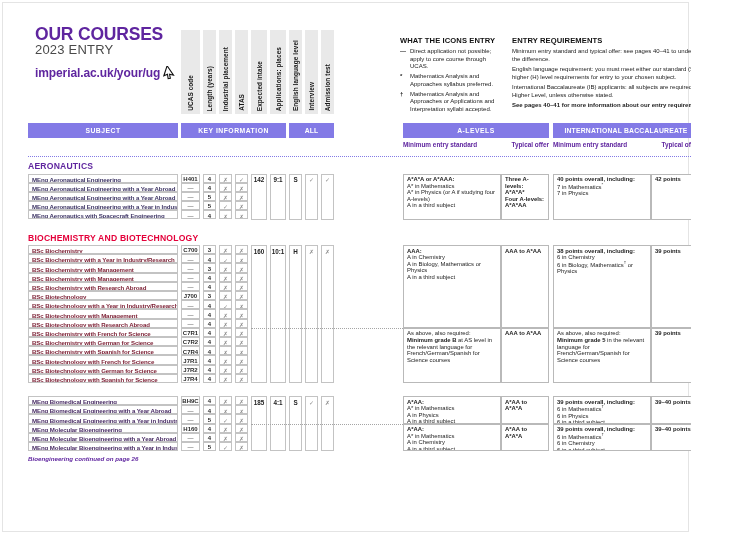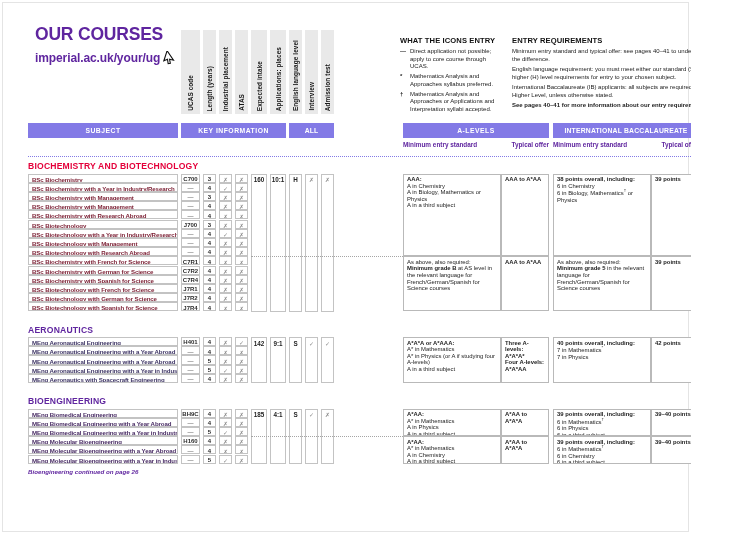--- a/index.html
+++ b/index.html
@@ -75,20 +75,21 @@
   .cursor-icon svg{display:block;}
 </style>
 </head>
 <body>
 
 <div class="canvas">
   <div class="frame"></div>
 
   <div class="title-block">
     <div class="main-title">OUR COURSES</div>
+    <div class="sub-title">2023 ENTRY</div>
     <div class="url-row">
       <span class="url">imperial.ac.uk/your/ug</span>
       <span class="cursor-icon">
         <svg width="14" height="14" viewBox="0 0 14 14">
           <path d="M2 1 L2 11.5 L5 9 L7 13 L9 12 L7 8.4 L11 8 Z" fill="#fff" stroke="#111" stroke-width="1.1" transform="rotate(18 7 7)"></path>
         </svg>
       </span>
     </div>
   </div>
 
@@ -156,20 +157,75 @@
   <div class="bar alevels">A-LEVELS</div>
   <div class="bar ib">INTERNATIONAL BACCALAUREATE</div>
 
   <span class="sublabel sl0">Minimum entry standard</span>
   <span class="sublabel sl1">Typical offer</span>
   <span class="sublabel sl2">Minimum entry standard</span>
   <span class="sublabel sl3">Typical offer</span>
   <div class="dotted-rule"></div>
 
   <div class="sections">
+      <div class="section">
+        <div class="sec-title" style="color: rgb(95, 37, 159);">AERONAUTICS</div>
+        <div class="sec-body" style="height: 46px;">
+          <div class="cell name-cell" style="left: 0px; width: 150px; top: 0px; height: 9.2px; color: rgb(62, 53, 101);">MEng Aeronautical Engineering</div>
+          <div class="cell tiny-cell" style="left: 153px; width: 19px; top: 0px; height: 9.2px;"><span>H401</span></div>
+          <div class="cell tiny-cell" style="left: 175px; width: 13px; top: 0px; height: 9.2px;"><span>4</span></div>
+          <div class="cell tiny-cell" style="left: 191px; width: 13px; top: 0px; height: 9.2px;"><span class="mk">✗</span></div>
+          <div class="cell tiny-cell" style="left: 207px; width: 13px; top: 0px; height: 9.2px;"><span class="mk">✓</span></div>
+          <div class="cell name-cell" style="left: 0px; width: 150px; top: 9.2px; height: 9.2px; color: rgb(62, 53, 101);">MEng Aeronautical Engineering with a Year Abroad</div>
+          <div class="cell tiny-cell" style="left: 153px; width: 19px; top: 9.2px; height: 9.2px;"><span class="dash">—</span></div>
+          <div class="cell tiny-cell" style="left: 175px; width: 13px; top: 9.2px; height: 9.2px;"><span>4</span></div>
+          <div class="cell tiny-cell" style="left: 191px; width: 13px; top: 9.2px; height: 9.2px;"><span class="mk">✗</span></div>
+          <div class="cell tiny-cell" style="left: 207px; width: 13px; top: 9.2px; height: 9.2px;"><span class="mk">✗</span></div>
+          <div class="cell name-cell" style="left: 0px; width: 150px; top: 18.4px; height: 9.2px; color: rgb(62, 53, 101);">MEng Aeronautical Engineering with a Year Abroad</div>
+          <div class="cell tiny-cell" style="left: 153px; width: 19px; top: 18.4px; height: 9.2px;"><span class="dash">—</span></div>
+          <div class="cell tiny-cell" style="left: 175px; width: 13px; top: 18.4px; height: 9.2px;"><span>5</span></div>
+          <div class="cell tiny-cell" style="left: 191px; width: 13px; top: 18.4px; height: 9.2px;"><span class="mk">✗</span></div>
+          <div class="cell tiny-cell" style="left: 207px; width: 13px; top: 18.4px; height: 9.2px;"><span class="mk">✗</span></div>
+          <div class="cell name-cell" style="left: 0px; width: 150px; top: 27.6px; height: 9.2px; color: rgb(62, 53, 101);">MEng Aeronautical Engineering with a Year in Industry</div>
+          <div class="cell tiny-cell" style="left: 153px; width: 19px; top: 27.6px; height: 9.2px;"><span class="dash">—</span></div>
+          <div class="cell tiny-cell" style="left: 175px; width: 13px; top: 27.6px; height: 9.2px;"><span>5</span></div>
+          <div class="cell tiny-cell" style="left: 191px; width: 13px; top: 27.6px; height: 9.2px;"><span class="mk">✓</span></div>
+          <div class="cell tiny-cell" style="left: 207px; width: 13px; top: 27.6px; height: 9.2px;"><span class="mk">✗</span></div>
+          <div class="cell name-cell" style="left: 0px; width: 150px; top: 36.8px; height: 9.2px; color: rgb(62, 53, 101);">MEng Aeronautics with Spacecraft Engineering</div>
+          <div class="cell tiny-cell" style="left: 153px; width: 19px; top: 36.8px; height: 9.2px;"><span class="dash">—</span></div>
+          <div class="cell tiny-cell" style="left: 175px; width: 13px; top: 36.8px; height: 9.2px;"><span>4</span></div>
+          <div class="cell tiny-cell" style="left: 191px; width: 13px; top: 36.8px; height: 9.2px;"><span class="mk">✗</span></div>
+          <div class="cell tiny-cell" style="left: 207px; width: 13px; top: 36.8px; height: 9.2px;"><span class="mk">✗</span></div>
+          <div class="stat-col" style="left: 223px; width: 16px; top: 0px; height: 46px;"><span>142</span></div>
+          <div class="stat-col" style="left: 242px; width: 16px; top: 0px; height: 46px;"><span>9:1</span></div>
+          <div class="stat-col" style="left: 261px; width: 13px; top: 0px; height: 46px;"><span>S</span></div>
+          <div class="stat-col" style="left: 277px; width: 13px; top: 0px; height: 46px;"><span class="mk">✓</span></div>
+          <div class="stat-col" style="left: 293px; width: 13px; top: 0px; height: 46px;"><span class="mk">✓</span></div>
+          <div class="req-box" style="left: 375px; width: 98px; top: 0px; height: 46px;">
+            <div class="ln"><span class="b">A*A*A or A*AAA:</span></div>
+            <div class="ln"><span>A* in Mathematics</span></div>
+            <div class="ln"><span>A* in Physics (or A if studying four A-levels)</span></div>
+            <div class="ln"><span>A in a third subject</span></div>
+          </div>
+          <div class="req-box" style="left: 473px; width: 48px; top: 0px; height: 46px;">
+            <div class="ln"><span class="b">Three A-levels:</span></div>
+            <div class="ln"><span class="b">A*A*A*</span></div>
+            <div class="ln"><span class="b">Four A-levels:</span></div>
+            <div class="ln"><span class="b">A*A*AA</span></div>
+          </div>
+          <div class="req-box" style="left: 525px; width: 98px; top: 0px; height: 46px;">
+            <div class="ln"><span class="b">40 points overall, including:</span></div>
+            <div class="ln"><span>7 in Mathematics</span><span class="sup">*</span></div>
+            <div class="ln"><span>7 in Physics</span></div>
+          </div>
+          <div class="req-box" style="left: 623px; width: 48px; top: 0px; height: 46px;">
+            <div class="ln"><span class="b">42 points</span></div>
+          </div>
+        </div>
+      </div>
       <div class="section">
         <div class="sec-title" style="color: rgb(228, 0, 58);">BIOCHEMISTRY AND BIOTECHNOLOGY</div>
         <div class="sec-body" style="height: 138px;">
           <div class="cell name-cell" style="left: 0px; width: 150px; top: 0px; height: 9.2px; color: rgb(126, 35, 55);">BSc Biochemistry</div>
           <div class="cell tiny-cell" style="left: 153px; width: 19px; top: 0px; height: 9.2px;"><span>C700</span></div>
           <div class="cell tiny-cell" style="left: 175px; width: 13px; top: 0px; height: 9.2px;"><span>3</span></div>
           <div class="cell tiny-cell" style="left: 191px; width: 13px; top: 0px; height: 9.2px;"><span class="mk">✗</span></div>
           <div class="cell tiny-cell" style="left: 207px; width: 13px; top: 0px; height: 9.2px;"><span class="mk">✗</span></div>
           <div class="cell name-cell" style="left: 0px; width: 150px; top: 9.2px; height: 9.2px; color: rgb(126, 35, 55);">BSc Biochemistry with a Year in Industry/Research</div>
           <div class="cell tiny-cell" style="left: 153px; width: 19px; top: 9.2px; height: 9.2px;"><span class="dash">—</span></div>
@@ -274,76 +330,20 @@
           <div class="req-box" style="left: 525px; width: 98px; top: 82.8px; height: 55.2px;">
             <div class="ln"><span>As above, also required:</span></div>
             <div class="ln"><span class="b">Minimum grade 5</span><span> in the relevant language for French/German/Spanish for Science courses</span></div>
           </div>
           <div class="req-box" style="left: 623px; width: 48px; top: 82.8px; height: 55.2px;">
             <div class="ln"><span class="b">39 points</span></div>
           </div>
         </div>
       </div>
       <div class="section">
-        <div class="sec-title" style="color: rgb(95, 37, 159);">AERONAUTICS</div>
-        <div class="sec-body" style="height: 46px;">
-          <div class="cell name-cell" style="left: 0px; width: 150px; top: 0px; height: 9.2px; color: rgb(62, 53, 101);">MEng Aeronautical Engineering</div>
-          <div class="cell tiny-cell" style="left: 153px; width: 19px; top: 0px; height: 9.2px;"><span>H401</span></div>
-          <div class="cell tiny-cell" style="left: 175px; width: 13px; top: 0px; height: 9.2px;"><span>4</span></div>
-          <div class="cell tiny-cell" style="left: 191px; width: 13px; top: 0px; height: 9.2px;"><span class="mk">✗</span></div>
-          <div class="cell tiny-cell" style="left: 207px; width: 13px; top: 0px; height: 9.2px;"><span class="mk">✓</span></div>
-          <div class="cell name-cell" style="left: 0px; width: 150px; top: 9.2px; height: 9.2px; color: rgb(62, 53, 101);">MEng Aeronautical Engineering with a Year Abroad</div>
-          <div class="cell tiny-cell" style="left: 153px; width: 19px; top: 9.2px; height: 9.2px;"><span class="dash">—</span></div>
-          <div class="cell tiny-cell" style="left: 175px; width: 13px; top: 9.2px; height: 9.2px;"><span>4</span></div>
-          <div class="cell tiny-cell" style="left: 191px; width: 13px; top: 9.2px; height: 9.2px;"><span class="mk">✗</span></div>
-          <div class="cell tiny-cell" style="left: 207px; width: 13px; top: 9.2px; height: 9.2px;"><span class="mk">✗</span></div>
-          <div class="cell name-cell" style="left: 0px; width: 150px; top: 18.4px; height: 9.2px; color: rgb(62, 53, 101);">MEng Aeronautical Engineering with a Year Abroad</div>
-          <div class="cell tiny-cell" style="left: 153px; width: 19px; top: 18.4px; height: 9.2px;"><span class="dash">—</span></div>
-          <div class="cell tiny-cell" style="left: 175px; width: 13px; top: 18.4px; height: 9.2px;"><span>5</span></div>
-          <div class="cell tiny-cell" style="left: 191px; width: 13px; top: 18.4px; height: 9.2px;"><span class="mk">✗</span></div>
-          <div class="cell tiny-cell" style="left: 207px; width: 13px; top: 18.4px; height: 9.2px;"><span class="mk">✗</span></div>
-          <div class="cell name-cell" style="left: 0px; width: 150px; top: 27.6px; height: 9.2px; color: rgb(62, 53, 101);">MEng Aeronautical Engineering with a Year in Industry</div>
-          <div class="cell tiny-cell" style="left: 153px; width: 19px; top: 27.6px; height: 9.2px;"><span class="dash">—</span></div>
-          <div class="cell tiny-cell" style="left: 175px; width: 13px; top: 27.6px; height: 9.2px;"><span>5</span></div>
-          <div class="cell tiny-cell" style="left: 191px; width: 13px; top: 27.6px; height: 9.2px;"><span class="mk">✓</span></div>
-          <div class="cell tiny-cell" style="left: 207px; width: 13px; top: 27.6px; height: 9.2px;"><span class="mk">✗</span></div>
-          <div class="cell name-cell" style="left: 0px; width: 150px; top: 36.8px; height: 9.2px; color: rgb(62, 53, 101);">MEng Aeronautics with Spacecraft Engineering</div>
-          <div class="cell tiny-cell" style="left: 153px; width: 19px; top: 36.8px; height: 9.2px;"><span class="dash">—</span></div>
-          <div class="cell tiny-cell" style="left: 175px; width: 13px; top: 36.8px; height: 9.2px;"><span>4</span></div>
-          <div class="cell tiny-cell" style="left: 191px; width: 13px; top: 36.8px; height: 9.2px;"><span class="mk">✗</span></div>
-          <div class="cell tiny-cell" style="left: 207px; width: 13px; top: 36.8px; height: 9.2px;"><span class="mk">✗</span></div>
-          <div class="stat-col" style="left: 223px; width: 16px; top: 0px; height: 46px;"><span>142</span></div>
-          <div class="stat-col" style="left: 242px; width: 16px; top: 0px; height: 46px;"><span>9:1</span></div>
-          <div class="stat-col" style="left: 261px; width: 13px; top: 0px; height: 46px;"><span>S</span></div>
-          <div class="stat-col" style="left: 277px; width: 13px; top: 0px; height: 46px;"><span class="mk">✓</span></div>
-          <div class="stat-col" style="left: 293px; width: 13px; top: 0px; height: 46px;"><span class="mk">✓</span></div>
-          <div class="req-box" style="left: 375px; width: 98px; top: 0px; height: 46px;">
-            <div class="ln"><span class="b">A*A*A or A*AAA:</span></div>
-            <div class="ln"><span>A* in Mathematics</span></div>
-            <div class="ln"><span>A* in Physics (or A if studying four A-levels)</span></div>
-            <div class="ln"><span>A in a third subject</span></div>
-          </div>
-          <div class="req-box" style="left: 473px; width: 48px; top: 0px; height: 46px;">
-            <div class="ln"><span class="b">Three A-levels:</span></div>
-            <div class="ln"><span class="b">A*A*A*</span></div>
-            <div class="ln"><span class="b">Four A-levels:</span></div>
-            <div class="ln"><span class="b">A*A*AA</span></div>
-          </div>
-          <div class="req-box" style="left: 525px; width: 98px; top: 0px; height: 46px;">
-            <div class="ln"><span class="b">40 points overall, including:</span></div>
-            <div class="ln"><span>7 in Mathematics</span><span class="sup">*</span></div>
-            <div class="ln"><span>7 in Physics</span></div>
-          </div>
-          <div class="req-box" style="left: 623px; width: 48px; top: 0px; height: 46px;">
-            <div class="ln"><span class="b">42 points</span></div>
-          </div>
-        </div>
-      </div>
-      <div class="section">
-        <div class="sec-title" style="color: rgb(95, 37, 159);">BIOENGINEERING</div>
         <div class="sec-body" style="height: 55.2px;">
           <div class="cell name-cell" style="left: 0px; width: 150px; top: 0px; height: 9.2px; color: rgb(71, 42, 99);">MEng Biomedical Engineering</div>
           <div class="cell tiny-cell" style="left: 153px; width: 19px; top: 0px; height: 9.2px;"><span>BH9C</span></div>
           <div class="cell tiny-cell" style="left: 175px; width: 13px; top: 0px; height: 9.2px;"><span>4</span></div>
           <div class="cell tiny-cell" style="left: 191px; width: 13px; top: 0px; height: 9.2px;"><span class="mk">✗</span></div>
           <div class="cell tiny-cell" style="left: 207px; width: 13px; top: 0px; height: 9.2px;"><span class="mk">✗</span></div>
           <div class="cell name-cell" style="left: 0px; width: 150px; top: 9.2px; height: 9.2px; color: rgb(71, 42, 99);">MEng Biomedical Engineering with a Year Abroad</div>
           <div class="cell tiny-cell" style="left: 153px; width: 19px; top: 9.2px; height: 9.2px;"><span class="dash">—</span></div>
           <div class="cell tiny-cell" style="left: 175px; width: 13px; top: 9.2px; height: 9.2px;"><span>4</span></div>
           <div class="cell tiny-cell" style="left: 191px; width: 13px; top: 9.2px; height: 9.2px;"><span class="mk">✗</span></div>

